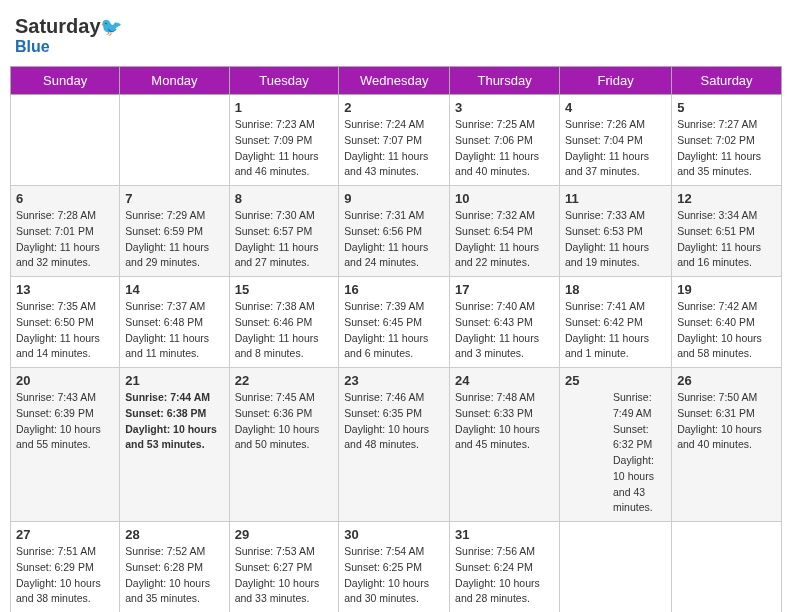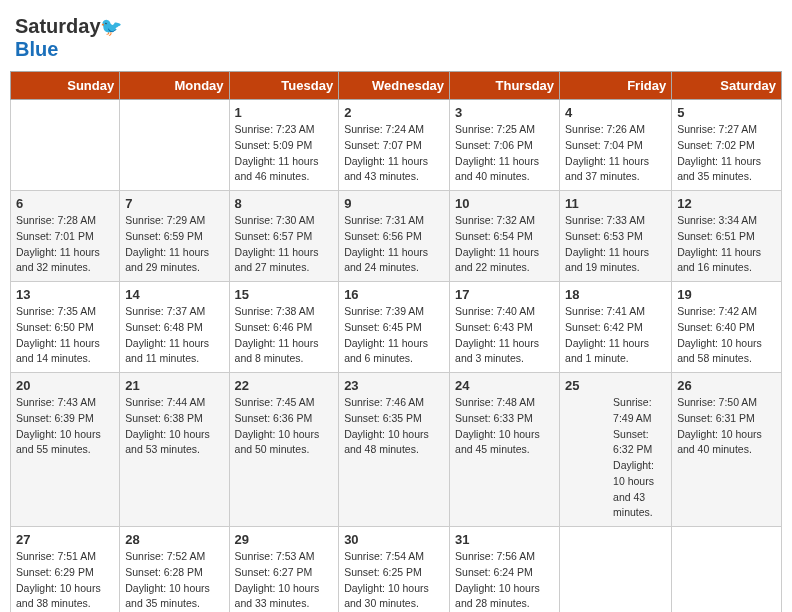--- a/index.html
+++ b/index.html
@@ -21,21 +21,21 @@
       display: flex;
       flex-direction: column;
       align-items: flex-start;
     }
     .logo-text-general {
       font-size: 20px;
       font-weight: bold;
       color: #333;
     }
     .logo-text-blue {
-      font-size: 20px;
+      font-size: 16px;
       font-weight: bold;
       color: #1a6fba;
     }
     .logo-bird {
       display: inline-block;
       color: #1a6fba;
       font-size: 18px;
     }
     .logo-line {
       display: flex;
@@ -51,26 +51,26 @@
     }
     .location-title {
       font-size: 16px;
       color: #444;
     }
     .calendar {
       width: 100%;
       border-collapse: collapse;
     }
     .calendar th {
-      background-color: #c2410c;
+      background-color: #a21caf;
       color: white;
       font-size: 13px;
-      font-weight: bold;
+      font-weight: normal;
       padding: 6px 5px;
-      text-align: right;
+      text-align: center;
       border: 1px solid #aaa;
     }
     .calendar td {
       vertical-align: top;
       padding: 5px 5px;
       font-size: 11px;
       color: #333;
       border: 1px solid #ccc;
       width: 113px;
       min-height: 75px;
@@ -119,21 +119,21 @@
         <th>Saturday</th>
       </tr>
   </thead>
   <tbody id="calendar-body">
       <tr>
         <td class="empty-cell"></td>
         <td class="empty-cell"></td>
         <td>
           <span class="day-num">1</span>
           <div class="day-info" style="white-space: pre-line;">Sunrise: 7:23 AM
-Sunset: 5:09 PM
+Sunset: 7:09 PM
 Daylight: 11 hours and 46 minutes.</div>
         </td>
         <td>
           <span class="day-num">2</span>
           <div class="day-info" style="white-space: pre-line;">Sunrise: 7:24 AM
 Sunset: 7:07 PM
 Daylight: 11 hours and 43 minutes.</div>
         </td>
         <td>
           <span class="day-num">3</span>
@@ -244,21 +244,21 @@
       </tr>
       <tr>
         <td>
           <span class="day-num">20</span>
           <div class="day-info" style="white-space: pre-line;">Sunrise: 7:43 AM
 Sunset: 6:39 PM
 Daylight: 10 hours and 55 minutes.</div>
         </td>
         <td>
           <span class="day-num">21</span>
-          <div class="day-info" style="white-space: pre-line;">Sunrise: 7:44 AM
+          <div class="day-info" style="white-space: pre-line; font-weight: bold;">Sunrise: 7:44 AM
 Sunset: 6:38 PM
 Daylight: 10 hours and 53 minutes.</div>
         </td>
         <td>
           <span class="day-num">22</span>
           <div class="day-info" style="white-space: pre-line;">Sunrise: 7:45 AM
 Sunset: 6:36 PM
 Daylight: 10 hours and 50 minutes.</div>
         </td>
         <td>

